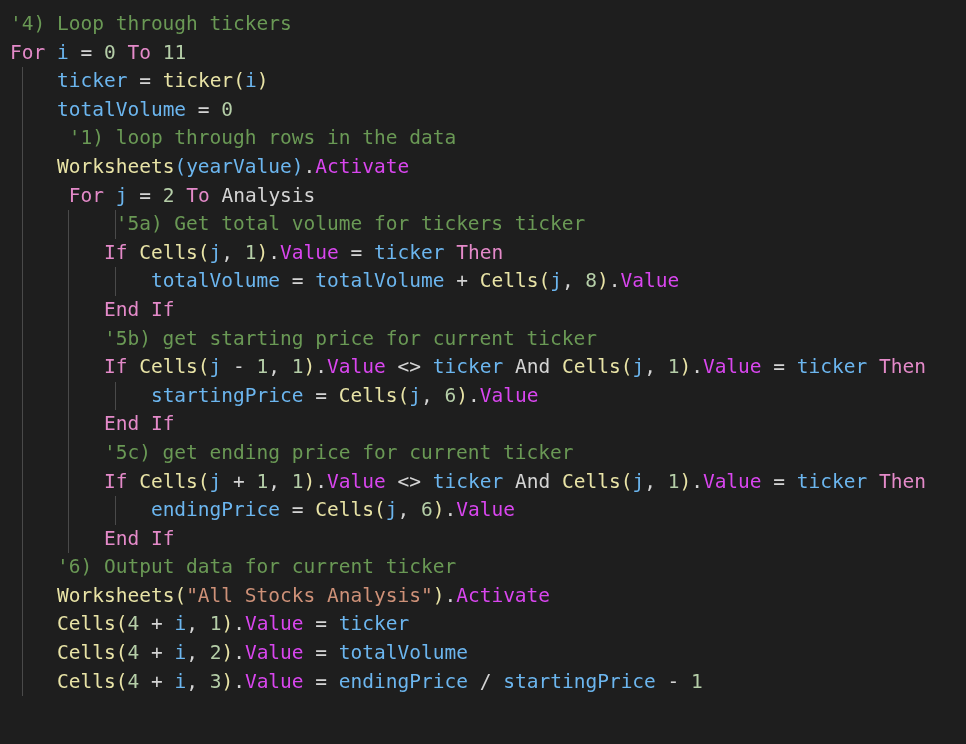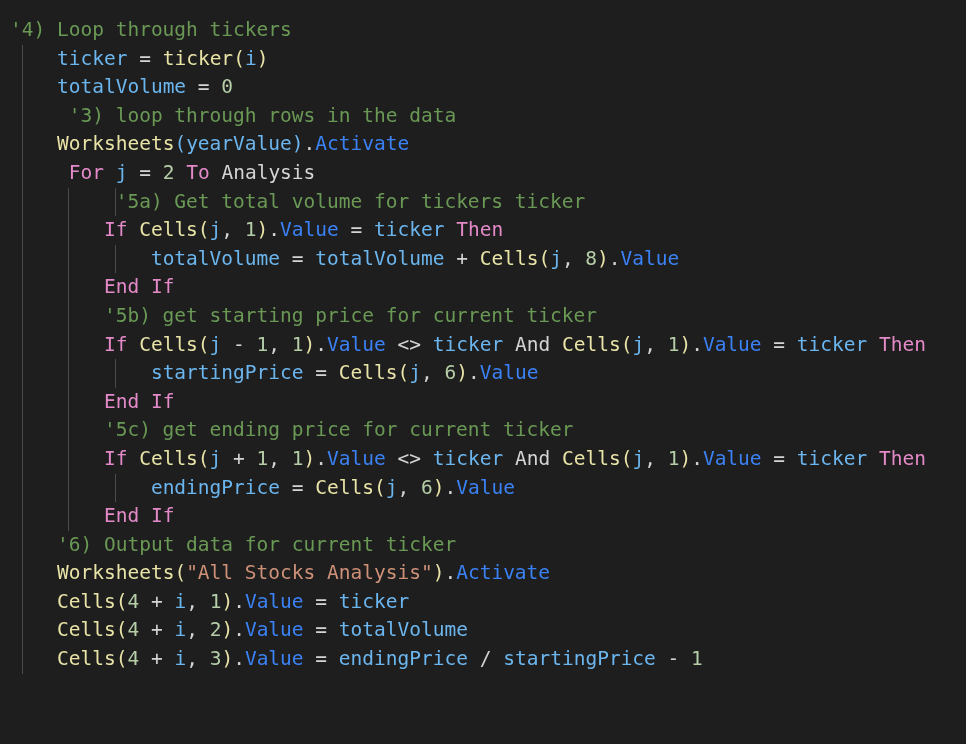--- a/index.html
+++ b/index.html
@@ -10,21 +10,21 @@
     overflow:hidden;
   }
   #editor {
     position:relative;
     width:966px; height:619px;
     background:#1e1e1e;
     font-family:"DejaVu Sans Mono","Liberation Mono",monospace;
     font-size:19.5px;
     line-height:28.6px;
     letter-spacing:0px;
-    padding-top:16px;
+    padding-top:10px;
     -webkit-font-smoothing:antialiased;
   }
   .line {
     position:relative;
     height:28.6px;
     white-space:pre;
     padding-left:10px;
     color:#d4d4d4;
   }
   
@@ -41,32 +41,33 @@
   .g3 { left:115px; }
 
   
   .cmt  { color:#6A9955; }
   .kw   { color:#e48ac9; }
   .var  { color:#6cb6ef; }
   .fn   { color:#e8e3a6; }
   .num  { color:#b5cea8; }
   .str  { color:#ce9178; }
   .op   { color:#d4d4d4; }
-  .prop { color:#3b82f6; }
+  .prop { color:#d946ef; }
   .b1   { color:#e8e3a6; }
   .b2   { color:#6cb6ef; }
 </style>
 </head>
 <body>
 
 <div id="editor">
     <div class="line"><span class="cmt">'4) Loop through tickers</span></div>
+    <div class="line"><span class="kw">For</span><span class="op"> </span><span class="var">i</span><span class="op"> </span><span class="op">=</span><span class="op"> </span><span class="num">0</span><span class="op"> </span><span class="kw">To</span><span class="op"> </span><span class="num">11</span></div>
     <div class="line"><span class="guide g1"></span><span class="op">    </span><span class="var">ticker</span><span class="op"> </span><span class="op">=</span><span class="op"> </span><span class="fn">ticker</span><span class="b1">(</span><span class="var">i</span><span class="b1">)</span></div>
     <div class="line"><span class="guide g1"></span><span class="op">    </span><span class="var">totalVolume</span><span class="op"> </span><span class="op">=</span><span class="op"> </span><span class="num">0</span></div>
-    <div class="line"><span class="guide g1"></span><span class="op">     </span><span class="cmt">'3) loop through rows in the data</span></div>
+    <div class="line"><span class="guide g1"></span><span class="op">     </span><span class="cmt">'1) loop through rows in the data</span></div>
     <div class="line"><span class="guide g1"></span><span class="op">    </span><span class="fn">Worksheets</span><span class="b2">(</span><span class="var">yearValue</span><span class="b2">)</span><span class="op">.</span><span class="prop">Activate</span></div>
     <div class="line"><span class="guide g1"></span><span class="op">     </span><span class="kw">For</span><span class="op"> </span><span class="var">j</span><span class="op"> </span><span class="op">=</span><span class="op"> </span><span class="num">2</span><span class="op"> </span><span class="kw">To</span><span class="op"> </span><span class="op">Analysis</span></div>
     <div class="line"><span class="guide g1"></span><span class="guide g2"></span><span class="guide g3"></span><span class="op">         </span><span class="cmt">'5a) Get total volume for tickers ticker</span></div>
     <div class="line"><span class="guide g1"></span><span class="guide g2"></span><span class="op">        </span><span class="kw">If</span><span class="op"> </span><span class="fn">Cells</span><span class="b1">(</span><span class="var">j</span><span class="op">, </span><span class="num">1</span><span class="b1">)</span><span class="op">.</span><span class="prop">Value</span><span class="op"> </span><span class="op">=</span><span class="op"> </span><span class="var">ticker</span><span class="op"> </span><span class="kw">Then</span></div>
     <div class="line"><span class="guide g1"></span><span class="guide g2"></span><span class="guide g3"></span><span class="op">            </span><span class="var">totalVolume</span><span class="op"> </span><span class="op">=</span><span class="op"> </span><span class="var">totalVolume</span><span class="op"> </span><span class="op">+</span><span class="op"> </span><span class="fn">Cells</span><span class="b1">(</span><span class="var">j</span><span class="op">, </span><span class="num">8</span><span class="b1">)</span><span class="op">.</span><span class="prop">Value</span></div>
     <div class="line"><span class="guide g1"></span><span class="guide g2"></span><span class="op">        </span><span class="kw">End</span><span class="op"> </span><span class="kw">If</span></div>
     <div class="line"><span class="guide g1"></span><span class="guide g2"></span><span class="op">        </span><span class="cmt">'5b) get starting price for current ticker</span></div>
     <div class="line"><span class="guide g1"></span><span class="guide g2"></span><span class="op">        </span><span class="kw">If</span><span class="op"> </span><span class="fn">Cells</span><span class="b1">(</span><span class="var">j</span><span class="op"> - </span><span class="num">1</span><span class="op">, </span><span class="num">1</span><span class="b1">)</span><span class="op">.</span><span class="prop">Value</span><span class="op"> </span><span class="op">&lt;&gt;</span><span class="op"> </span><span class="var">ticker</span><span class="op"> </span><span class="op">And</span><span class="op"> </span><span class="fn">Cells</span><span class="b1">(</span><span class="var">j</span><span class="op">, </span><span class="num">1</span><span class="b1">)</span><span class="op">.</span><span class="prop">Value</span><span class="op"> </span><span class="op">=</span><span class="op"> </span><span class="var">ticker</span><span class="op"> </span><span class="kw">Then</span></div>
     <div class="line"><span class="guide g1"></span><span class="guide g2"></span><span class="guide g3"></span><span class="op">            </span><span class="var">startingPrice</span><span class="op"> </span><span class="op">=</span><span class="op"> </span><span class="fn">Cells</span><span class="b1">(</span><span class="var">j</span><span class="op">, </span><span class="num">6</span><span class="b1">)</span><span class="op">.</span><span class="prop">Value</span></div>
     <div class="line"><span class="guide g1"></span><span class="guide g2"></span><span class="op">        </span><span class="kw">End</span><span class="op"> </span><span class="kw">If</span></div>

